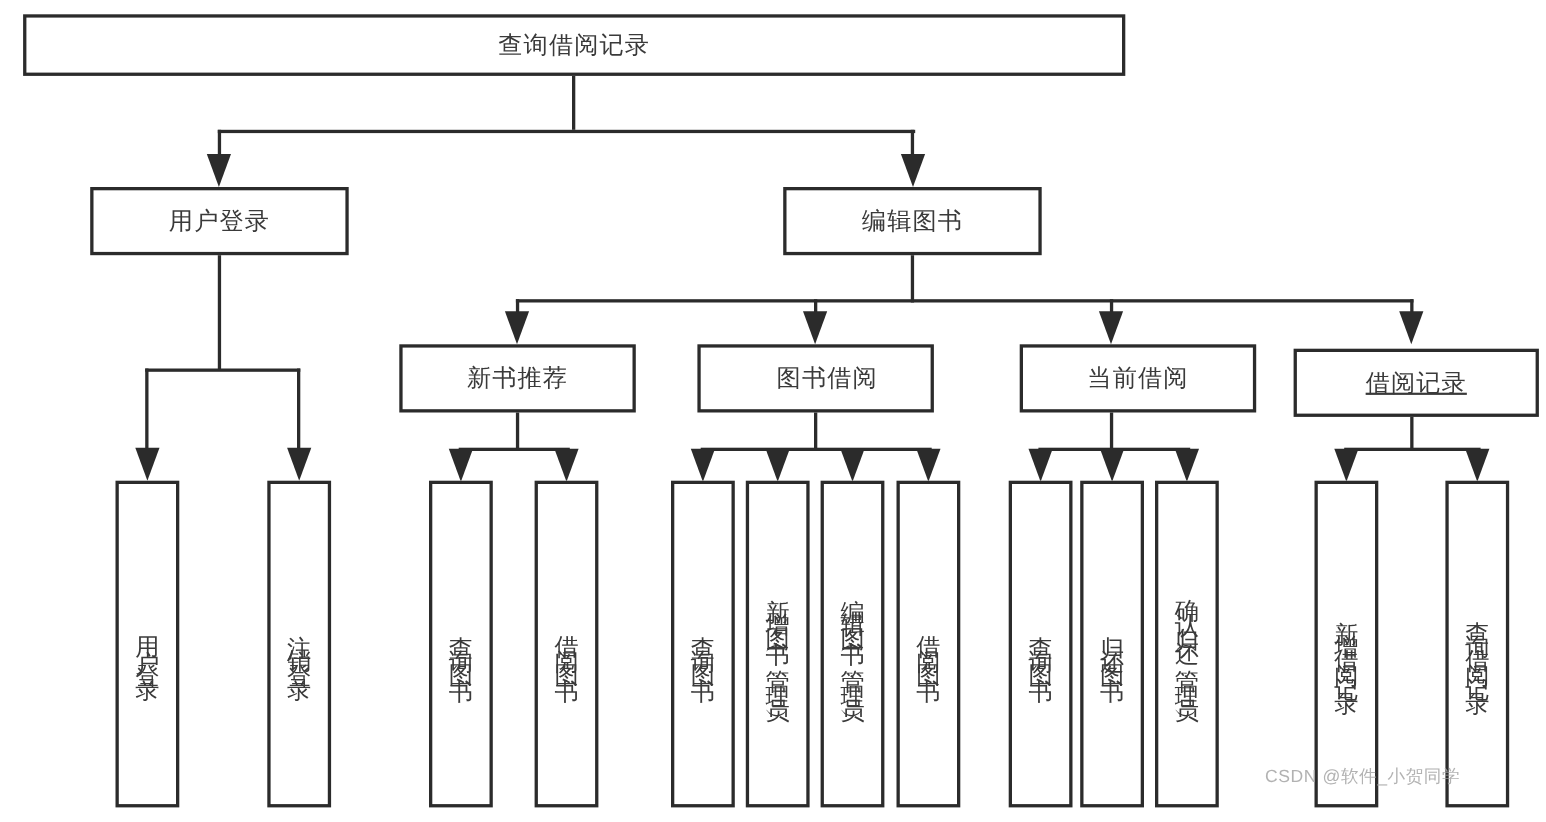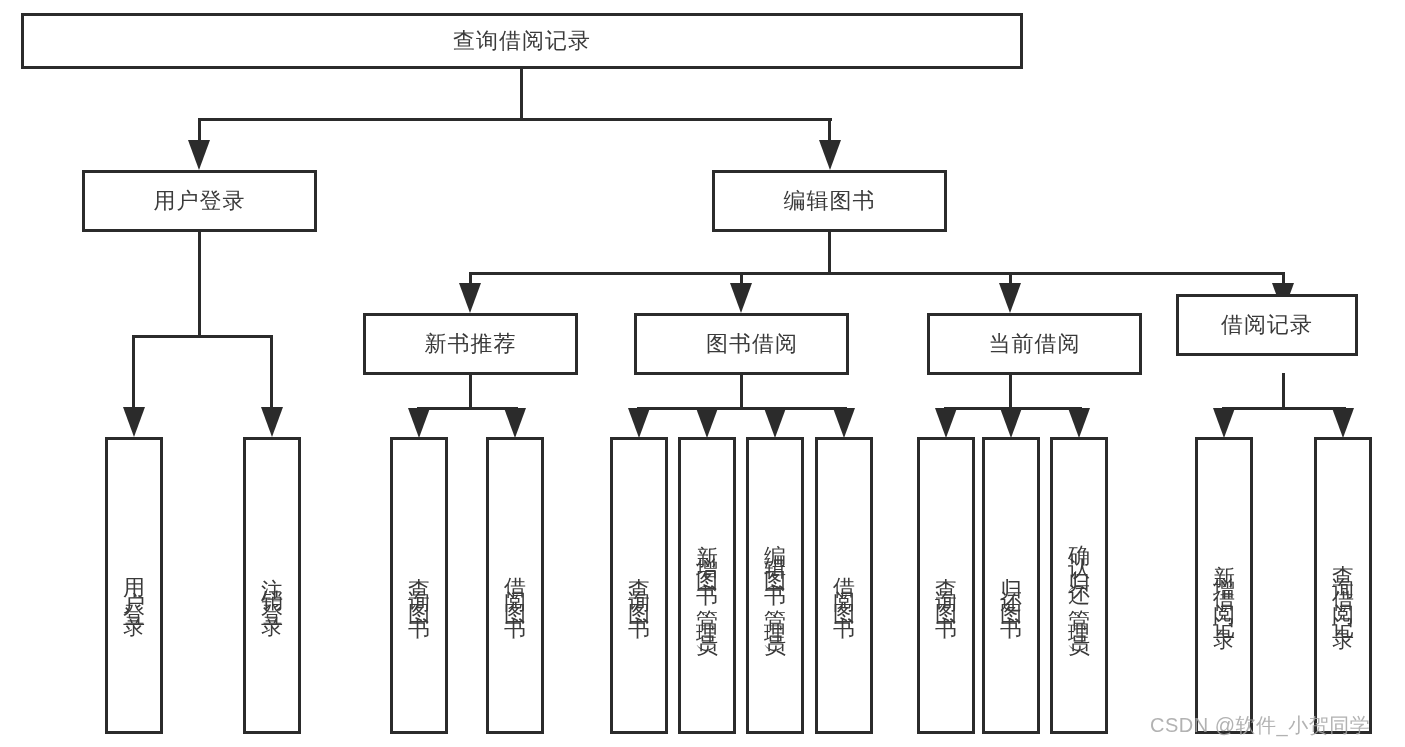--- a/index.html
+++ b/index.html
@@ -29,42 +29,42 @@
   .vl{position:absolute;width:3px;background:#2b2b2b;z-index:1;}
   .hl{position:absolute;height:3px;background:#2b2b2b;z-index:1;}
   .ar{
     position:absolute;width:0;height:0;z-index:1;
     border-left:11px solid transparent;
     border-right:11px solid transparent;
     border-top:30px solid #2b2b2b;
   }
   .watermark{
     position:absolute;
-    left:1150px;top:712px;
-    font-size:20px;
+    left:1150px;top:696px;
+    font-size:16px;
     color:rgba(165,165,165,0.85);
     white-space:nowrap;
     z-index:6;
     letter-spacing:0.5px;
   }
 </style>
 </head>
 <body>
 
 <div class="canvas">
 
   <div class="box" style="left:21px;top:13px;width:1002px;height:56px;">查询借阅记录</div>
 
   <div class="box" style="left:82px;top:170px;width:235px;height:62px;">用户登录</div>
   <div class="box" style="left:712px;top:170px;width:235px;height:62px;">编辑图书</div>
 
   <div class="box" style="left:363px;top:313px;width:215px;height:62px;">新书推荐</div>
   <div class="box" style="left:634px;top:313px;width:215px;height:62px;padding-left:21px;">图书借阅</div>
   <div class="box" style="left:903px;top:313px;width:215px;height:62px;margin-left:24px;">当前借阅</div>
-  <div class="box" style="left:1176px;top:294px;width:182px;height:62px;">借阅记录</div>
+  <div class="box" style="left:1176px;top:317px;width:223px;height:62px;text-decoration:underline;">借阅记录</div>
 
   <div class="box vbox" style="left:105px;top:437px;width:58px;height:297px;">用户登录</div>
   <div class="box vbox" style="left:243px;top:437px;width:58px;height:297px;">注销登录</div>
 
   <div class="box vbox" style="left:390px;top:437px;width:58px;height:297px;">查询图书</div>
   <div class="box vbox" style="left:486px;top:437px;width:58px;height:297px;">借阅图书</div>
 
   <div class="box vbox" style="left:610px;top:437px;width:58px;height:297px;">查询图书</div>
   <div class="box vbox" style="left:678px;top:437px;width:58px;height:297px;">新增图书（管理员）</div>
   <div class="box vbox" style="left:746px;top:437px;width:58px;height:297px;">编辑图书（管理员）</div>

